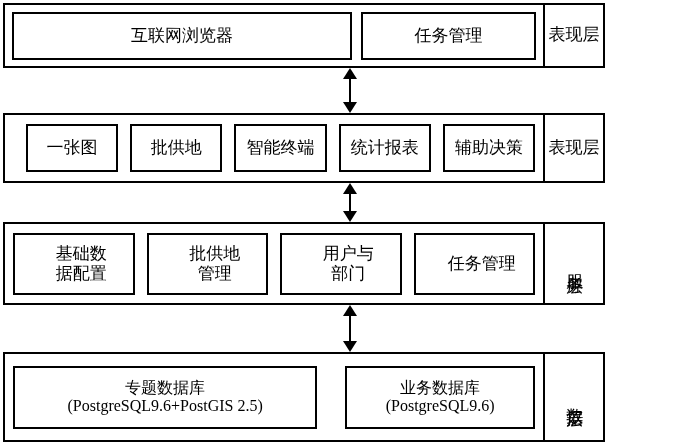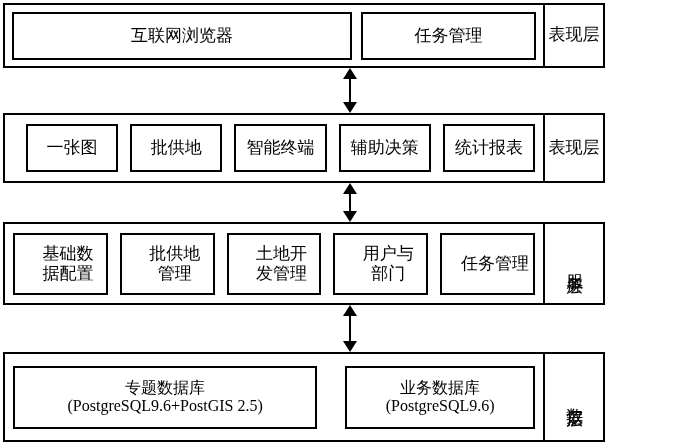--- a/index.html
+++ b/index.html
@@ -175,40 +175,38 @@
     <div class="head up"></div>
     <div class="shaft"></div>
     <div class="head down"></div>
   </div>
 
   <div class="layer" id="layer-presentation-modules">
     <div class="layer-content">
       <div class="box">一张图</div>
       <div class="box">批供地</div>
       <div class="box">智能终端</div>
+      <div class="box">统计报表</div>
       <div class="box">辅助决策</div>
-      <div class="box">统计报表</div>
     </div>
     <div class="layer-label">表现层</div>
   </div>
 
   <div class="connector" id="connector-2">
     <div class="head up"></div>
     <div class="shaft"></div>
     <div class="head down"></div>
   </div>
 
   <div class="layer" id="layer-service">
     <div class="layer-content">
       <div class="box">基础数
 据配置</div>
       <div class="box">批供地
 管理</div>
-      <div class="box">土地开
-发管理</div>
       <div class="box">用户与
 部门</div>
       <div class="box">任务管理</div>
     </div>
     <div class="layer-label vertical">服务层</div>
   </div>
 
   <div class="connector" id="connector-3">
     <div class="head up"></div>
     <div class="shaft"></div>

